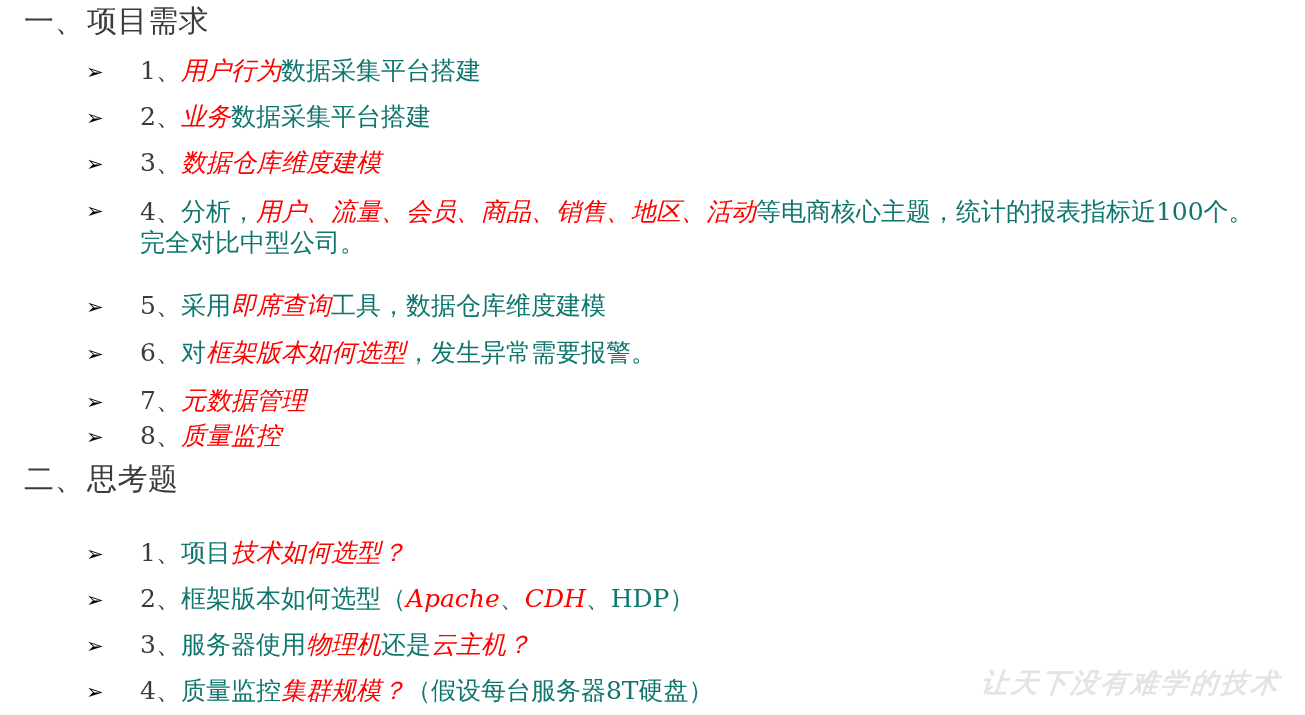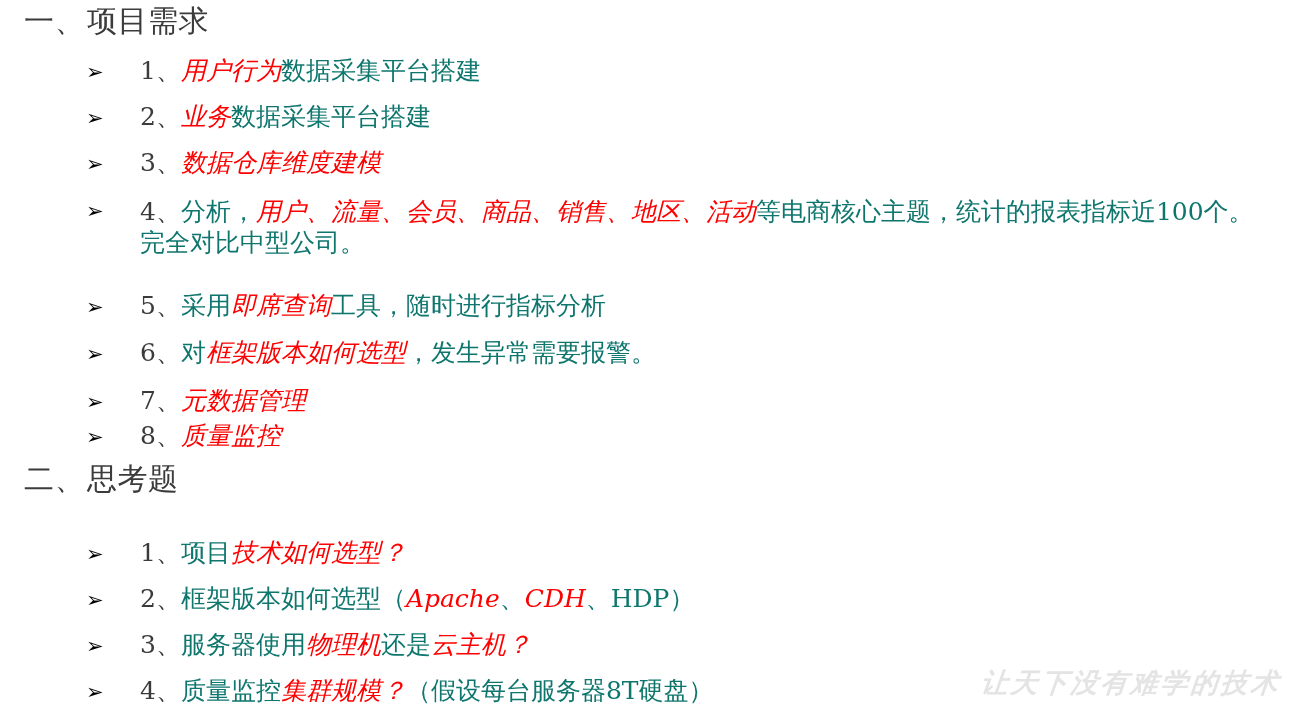--- a/index.html
+++ b/index.html
@@ -124,21 +124,21 @@
   <div class="bullet-row wrapping" style="top:196px;">
     <span class="marker">➢</span>
     <span class="item-body">
       <span class="num-label">4、</span><span class="txt">分析，</span><span class="red">用户</span><span class="red">、</span><span class="red">流量</span><span class="red">、</span><span class="red">会员</span><span class="red">、</span><span class="red">商品</span><span class="red">、</span><span class="red">销售</span><span class="red">、</span><span class="red">地区</span><span class="red">、</span><span class="red">活动</span><span class="txt">等电商核心主题，统计的报表指标近100个。完全对比中型公司。</span>
     </span>
   </div>
 
   <div class="bullet-row" style="top:290px;">
     <span class="marker">➢</span>
     <span class="item-body">
-      <span class="num-label">5、</span><span class="txt">采用</span><span class="red">即席查询</span><span class="txt">工具，随时进行指标分析</span>
+      <span class="num-label">5、</span><span class="txt">采用</span><span class="red">即席查询</span><span class="txt">工具，数据仓库维度建模</span>
     </span>
   </div>
 
   <div class="bullet-row" style="top:337px;">
     <span class="marker">➢</span>
     <span class="item-body">
       <span class="num-label">6、</span><span class="txt">对</span><span class="red">框架版本如何选型</span><span class="txt">，发生异常需要报警。</span>
     </span>
   </div>
 

